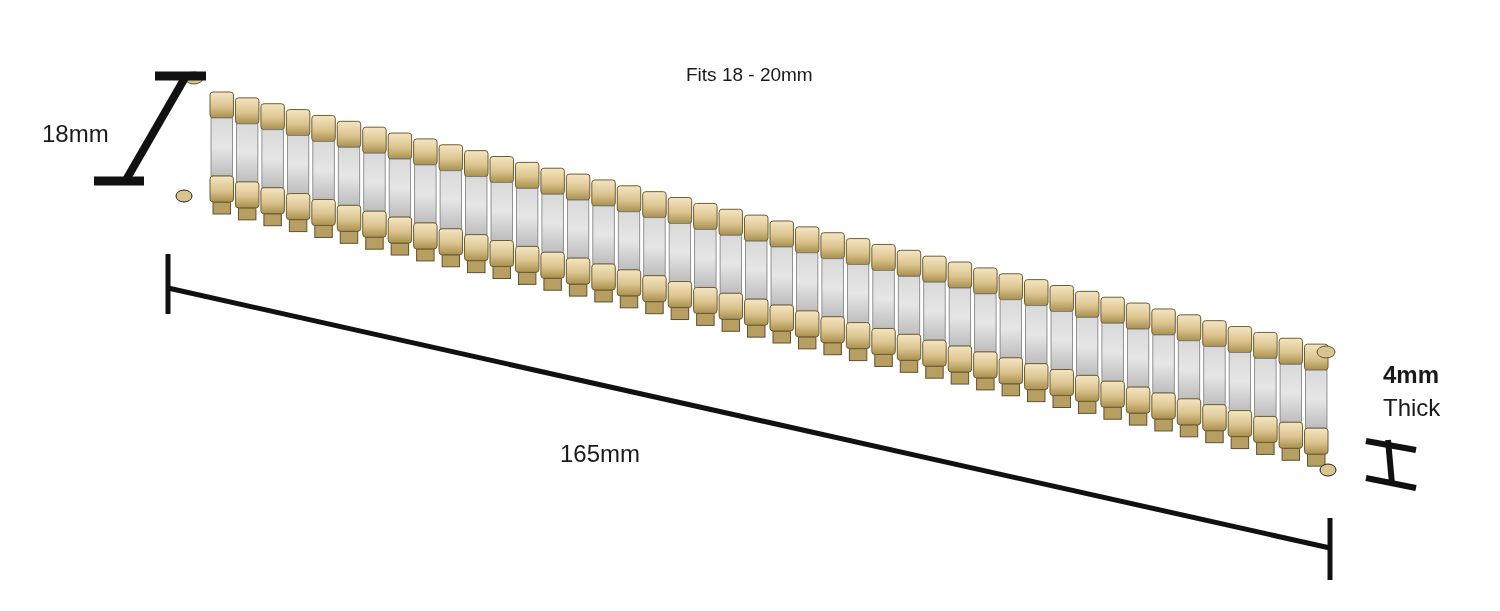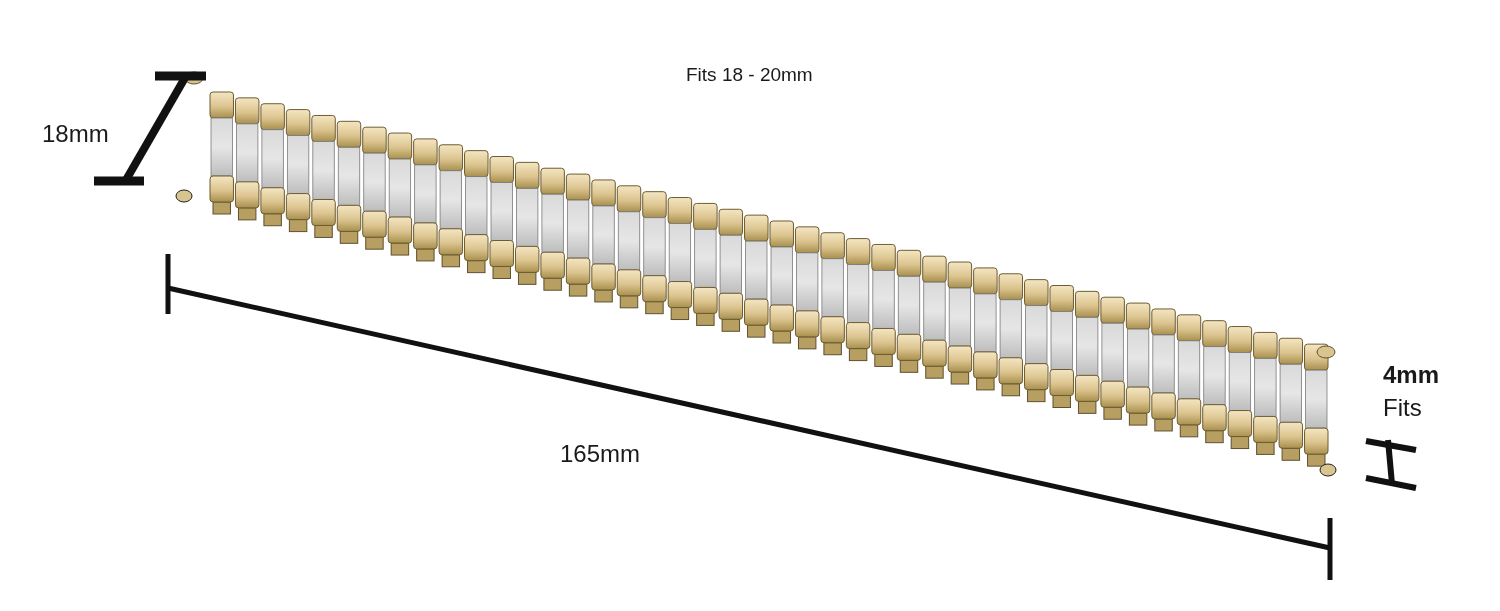--- a/index.html
+++ b/index.html
@@ -310,13 +310,13 @@
     <line x1="1388" y1="440" x2="1392" y2="484"></line>
     <line x1="1366" y1="441" x2="1416" y2="450"></line>
     <line x1="1366" y1="478" x2="1416" y2="488"></line>
   </g>
 </svg>
 
 <div class="label" style="left:686px; top:64px; font-size:19px;">Fits 18 - 20mm</div>
 <div class="label" style="left:42px; top:104px;margin-top:16px;">18mm</div>
 <div class="label" style="left:560px; top:440px;">165mm</div>
 <div class="label" style="left:1383px; top:361px;font-weight:bold;">4mm</div>
-<div class="label" style="left:1383px; top:394px;">Fits</div>
+<div class="label" style="left:1383px; top:394px;">Thick</div>
 
 </body></html>

